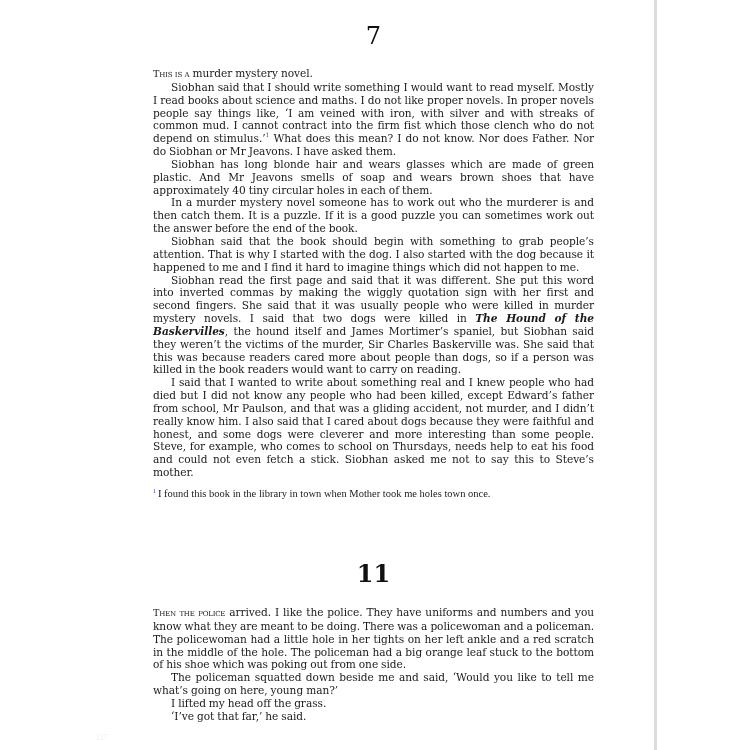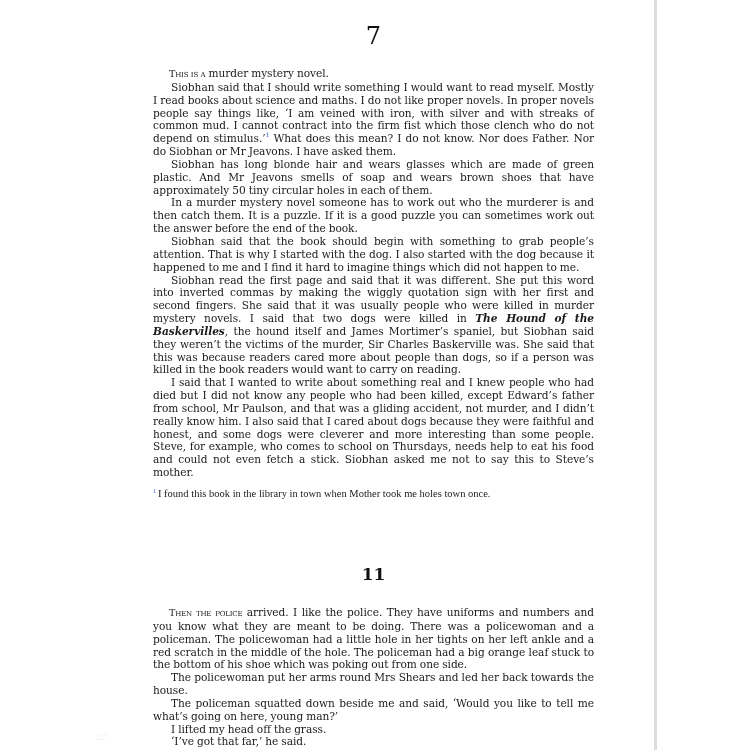--- a/index.html
+++ b/index.html
@@ -45,38 +45,37 @@
       left: 153px;
       width: 441px;
       text-align: center;
       font-family: "DejaVu Serif", serif;
       font-weight: bold;
       font-size: 22px;
       color: #111;
       line-height: 24px;
     }
     .chapter-7-heading { top: 24px; font-weight: normal; font-size: 24px; }
-    .chapter-11-heading { top: 562px; font-size: 17px; }
+    .chapter-11-heading { top: 562px; font-size: 24px; }
     .chapter-7-body { top: 67px; }
     .chapter-11-body { top: 606px; }
     p {
       margin: 0;
       font-size: 10.6px;
       line-height: 12.85px;
       text-align: justify;
       text-indent: 18px;
       letter-spacing: -0.05px;
       word-spacing: -0.3px;
     }
     p.first { text-indent: 0; }
     .smallcaps {
       font-variant: small-caps;
       font-size: 9.6px;
       letter-spacing: -0.2px;
-      margin-left: 16px;
     }
     .book-title {
       font-style: italic;
       font-weight: bold;
     }
     sup.fnref {
       font-size: 6px;
       color: #2a4fd0;
       vertical-align: super;
       line-height: 0;
@@ -105,36 +104,35 @@
 
 <div class="viewport">
 
   <div class="chapter-heading chapter-7-heading">7</div>
 
   <div class="column chapter-7-body">
     <p class="first"><span class="smallcaps">This is a</span><span> murder mystery novel.</span></p>
 
     <p><span>Siobhan said that I should write something I would want to read myself. Mostly I read books about science and maths. I do not like proper novels. In proper novels people say things like, ‘I am veined with iron, with silver and with streaks of common mud. I cannot contract into the firm fist which those clench who do not depend on stimulus.’</span><sup class="fnref">1</sup><span> What does this mean? I do not know. Nor does Father. Nor do Siobhan or Mr Jeavons. I have asked them.</span></p>
 
-    <p>Siobhan has long blonde hair and wears glasses which are made of green plastic. And Mr Jeavons smells of soap and wears brown shoes that have approximately 50 tiny circular holes in each of them.</p>
+    <p>Siobhan has long blonde hair and wears glasses which are made of green plastic. And Mr Jeavons smells of soap and wears brown shoes that have approximately 40 tiny circular holes in each of them.</p>
     <p>In a murder mystery novel someone has to work out who the murderer is and then catch them. It is a puzzle. If it is a good puzzle you can sometimes work out the answer before the end of the book.</p>
     <p>Siobhan said that the book should begin with something to grab people’s attention. That is why I started with the dog. I also started with the dog because it happened to me and I find it hard to imagine things which did not happen to me.</p>
 
     <p><span>Siobhan read the first page and said that it was different. She put this word into inverted commas by making the wiggly quotation sign with her first and second fingers. She said that it was usually people who were killed in murder mystery novels. I said that two dogs were killed in </span><span class="book-title">The Hound of the Baskervilles</span><span>, the hound itself and James Mortimer’s spaniel, but Siobhan said they weren’t the victims of the murder, Sir Charles Baskerville was. She said that this was because readers cared more about people than dogs, so if a person was killed in the book readers would want to carry on reading.</span></p>
 
     <p>I said that I wanted to write about something real and I knew people who had died but I did not know any people who had been killed, except Edward’s father from school, Mr Paulson, and that was a gliding accident, not murder, and I didn’t really know him. I also said that I cared about dogs because they were faithful and honest, and some dogs were cleverer and more interesting than some people. Steve, for example, who comes to school on Thursdays, needs help to eat his food and could not even fetch a stick. Siobhan asked me not to say this to Steve’s mother.</p>
   </div>
 
   <div class="footnote"><sup>1</sup><span>I found this book in the library in town when Mother took me holes town once.</span></div>
 
   <div class="chapter-heading chapter-11-heading">11</div>
 
   <div class="column chapter-11-body">
     <p class="first"><span class="smallcaps">Then the police</span><span> arrived. I like the police. They have uniforms and numbers and you know what they are meant to be doing. There was a policewoman and a policeman. The policewoman had a little hole in her tights on her left ankle and a red scratch in the middle of the hole. The policeman had a big orange leaf stuck to the bottom of his shoe which was poking out from one side.</span></p>
-    <p>The policewoman put her arms round Mrs Shears and led her back towards the house.</p>
     <p>The policeman squatted down beside me and said, ‘Would you like to tell me what’s going on here, young man?’</p>
     <p>I lifted my head off the grass.</p>
     <p>‘I’ve got that far,’ he said.</p>
   </div>
 
   <div class="page-marker">227</div>
 
   <div class="divider"></div>
 </div>
 

